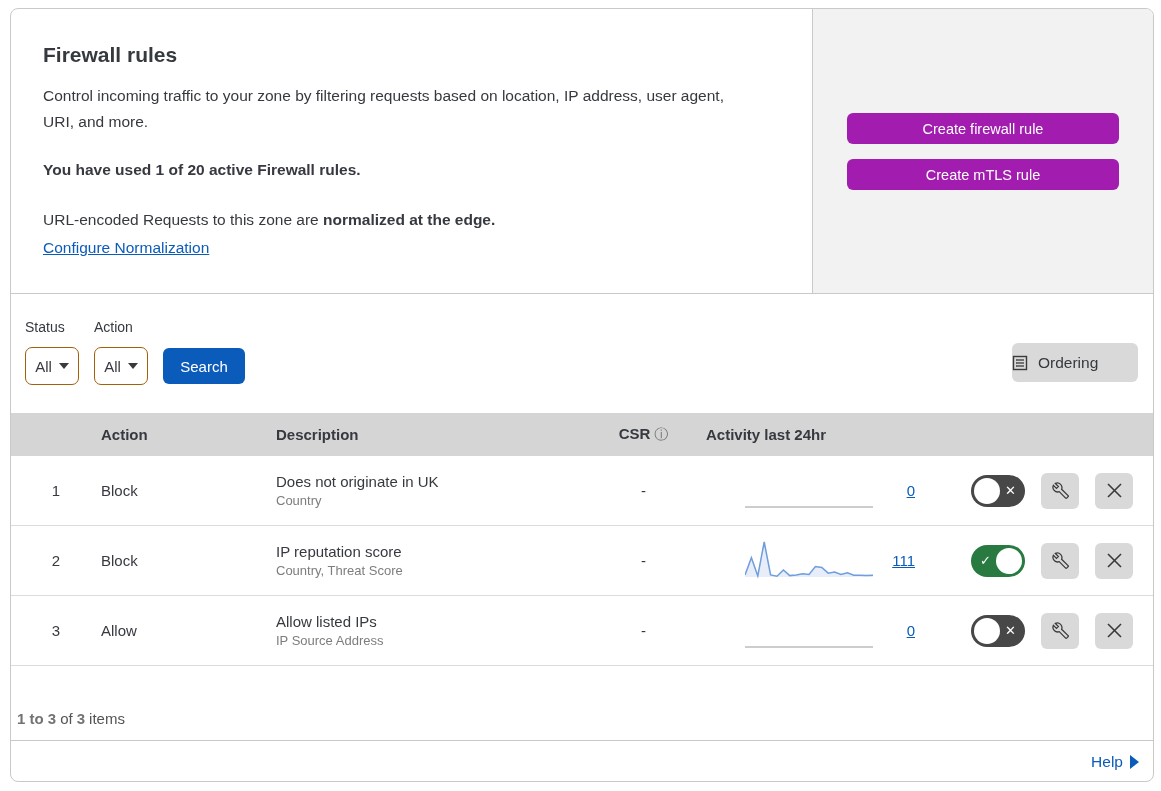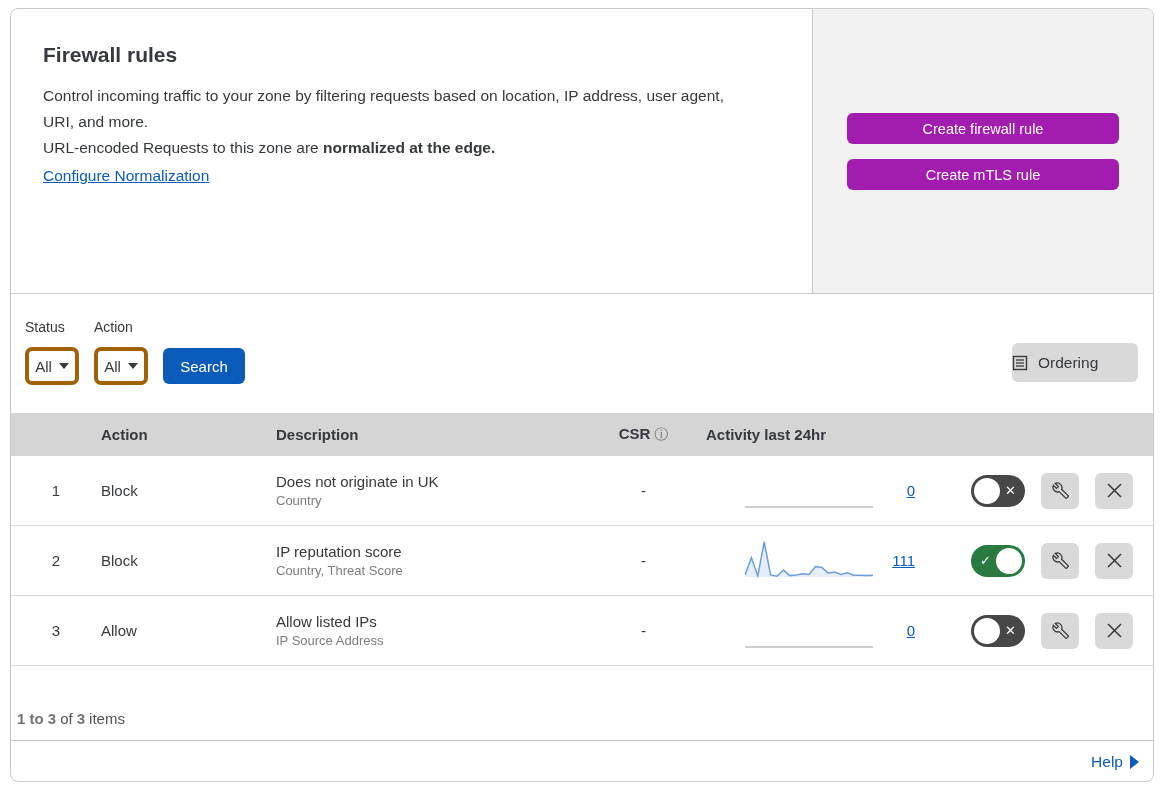--- a/index.html
+++ b/index.html
@@ -27,21 +27,21 @@
 
   
   .filter-section { position:relative; height:119px; padding:25px 0 0 14px; }
   .filter-row { display:flex; align-items:flex-end; gap:15px; }
   .filter-group { display:flex; flex-direction:column; }
   .filter-label { font-size:14px; color:#36393f; margin-bottom:12px; }
   .search-box { position:relative; width:199px; height:38px; }
   .search-box input { width:100%; height:100%; border:1px solid #8f8f8f; border-radius:7px;
     padding:0 10px 0 36px; font-size:15px; font-family:inherit; color:#36393f; outline:none; }
   .search-icon { position:absolute; left:11px; top:10px; width:17px; height:17px; }
-  .dropdown { width:54px; height:38px; border:4px solid #a16207; border-radius:7px; background:#fff;
+  .dropdown { width:54px; height:38px; border:1px solid #a16207; border-radius:7px; background:#fff;
     display:flex; align-items:center; justify-content:center; gap:7px; cursor:pointer; font-size:15px; }
   .caret { width:0; height:0; border-left:5px solid transparent; border-right:5px solid transparent;
     border-top:6px solid #3a3a3a; }
   .btn-search { width:82px; height:36px; margin-bottom:1px; background:#0b5cba; color:#fff; border:none;
     border-radius:6px; font-size:15px; font-family:inherit; cursor:pointer; }
   .btn-ordering { position:absolute; right:15px; top:49px; width:126px; height:39px;
     background:#d9d9d9; border:none; border-radius:6px; font-size:15.5px; font-family:inherit;
     color:#36393f; display:flex; align-items:center; justify-content:flex-start; gap:10px; cursor:pointer; }
 
   
@@ -90,20 +90,21 @@
 </style>
 </head>
 <body>
 
 <div class="card">
 
   <div class="top-section">
     <div class="intro">
       <div class="page-title">Firewall rules</div>
       <p>Control incoming traffic to your zone by filtering requests based on location, IP address, user agent, URI, and more.</p>
+      <p class="usage">You have used 1 of 20 active Firewall rules.</p>
       <p class="norm"><span>URL-encoded Requests to this zone are </span><b>normalized at the edge.</b></p>
       <a class="link">Configure Normalization</a>
     </div>
     <div class="cta-panel">
       <button class="btn-primary">Create firewall rule</button>
       <button class="btn-primary">Create mTLS rule</button>
     </div>
   </div>
 
   <div class="filter-section">

